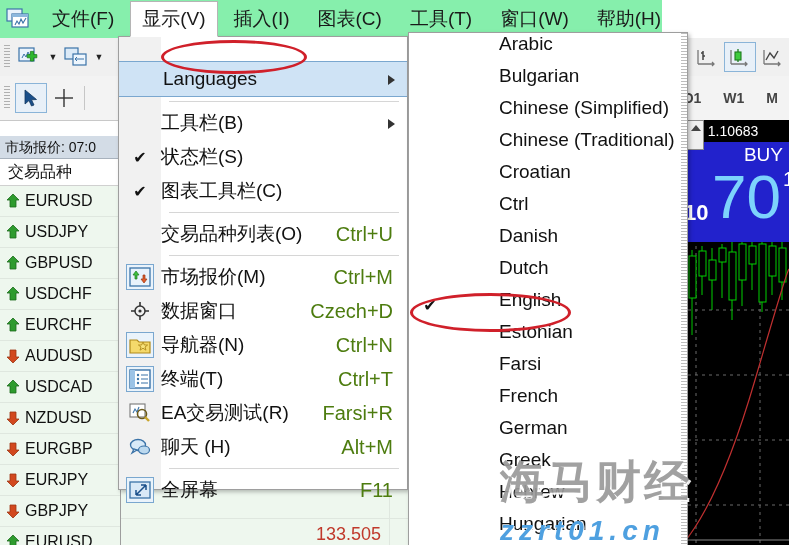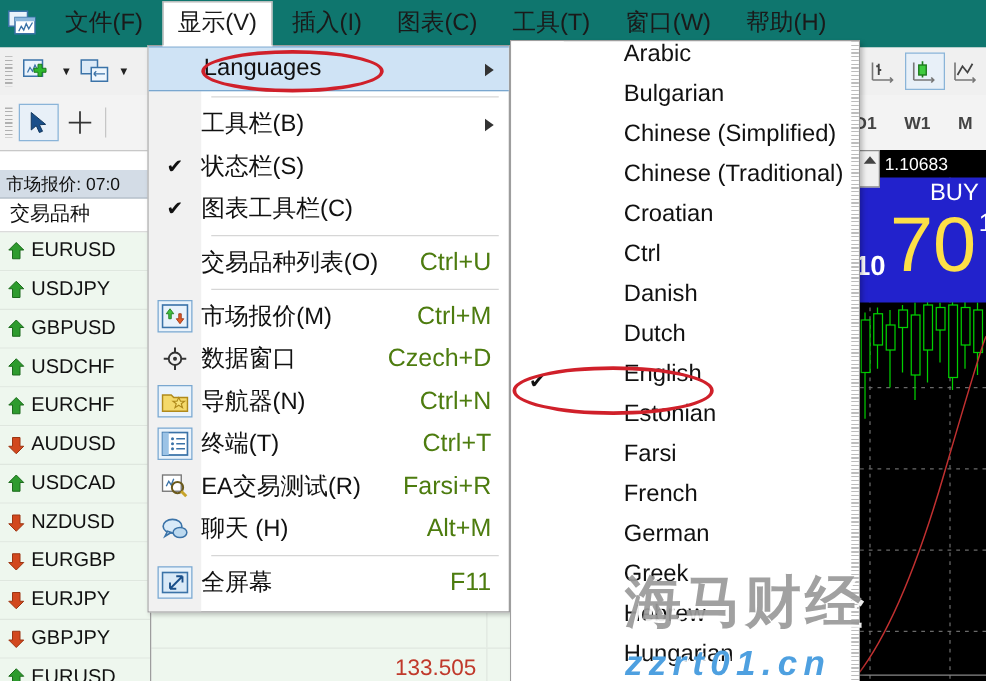--- a/index.html
+++ b/index.html
@@ -6,22 +6,22 @@
   body{
     width:789px;height:545px;overflow:hidden;
     background:#f0f0f0;
     font-family:"Liberation Sans","DejaVu Sans",sans-serif;
     -webkit-font-smoothing:antialiased;
   }
   #app{position:relative;width:789px;height:545px;overflow:hidden;background:#ffffff;}
 
   
   .menubar{
-    position:absolute;left:0;top:0;width:789px;height:38px;
-    background:#0f766e;border-bottom:1px solid #e3e3e3;
+    position:absolute;left:0;top:0;width:662px;height:38px;
+    background:#86efac;border-bottom:1px solid #e3e3e3;
     display:flex;align-items:center;
   }
   .app-icon{
     width:26px;height:24px;margin-left:6px;margin-right:6px;position:relative;flex:0 0 auto;
   }
   .menu-item{
     font-size:19px;color:#1a1a1a;padding:5px 12px;margin:0 2px;
     white-space:nowrap;line-height:26px;
   }
   .menu-item.open{
@@ -89,21 +89,21 @@
     position:absolute;left:22px;top:22px;width:107px;height:100px;background:#2222cc;
   }
   .buy-label{position:absolute;right:6px;top:2px;color:#fff;font-size:19px;}
   .spin{
     position:absolute;left:-2px;top:0px;width:46px;height:30px;background:#f0f0f0;
     border:1px solid #8a8a8a;box-sizing:border-box;
   }
   .spin .v{position:absolute;left:3px;top:2px;font-size:16px;color:#111;}
   .spin .up{position:absolute;right:2px;top:4px;width:0;height:0;
     border-left:5px solid transparent;border-right:5px solid transparent;border-bottom:6px solid #444;}
-  .big-price{position:absolute;left:30px;top:24px;color:#fde047;font-size:62px;line-height:62px;font-weight:400;}
+  .big-price{position:absolute;left:30px;top:24px;color:#7dd3fc;font-size:62px;line-height:62px;font-weight:400;}
   .sub-price{position:absolute;left:2px;top:58px;color:#fff;font-size:22px;font-weight:bold;}
   .sup-price{position:absolute;left:101px;top:26px;color:#fff;font-size:20px;}
 
   
   .dropdown{
     position:absolute;left:118px;top:36px;width:290px;height:454px;
     background:#ffffff;border:1px solid #9e9e9e;box-shadow:2px 2px 4px rgba(0,0,0,.25);
     z-index:50;box-sizing:border-box;
   }
   .dropdown .gutter{position:absolute;left:0;top:0;width:42px;height:100%;background:#f1f1f1;}
@@ -423,21 +423,21 @@
     <span class="grip"></span>
     <span id="tf-buttons" style="display:flex;align-items:center;font-weight:bold;">
         <span class="tf-btn">D1</span>
         <span class="tf-btn">W1</span>
         <span class="tf-btn">M</span>
       </span>
   </div>
 
   <div class="dropdown">
     <div class="gutter"></div>
-    <div id="view-menu-items" style="position:relative;">
+    <div id="view-menu-items" style="position:relative;margin-top:24px;">
         <div class="mi highlight">
           <span class="icon-slot"></span>
           <span class="label">Languages</span>
           <span class="sub-arrow"></span>
         </div>
         <div class="sep"></div>
         <div class="mi">
           <span class="icon-slot"></span>
           <span class="label">工具栏(B)</span>
           <span class="sub-arrow"></span>

